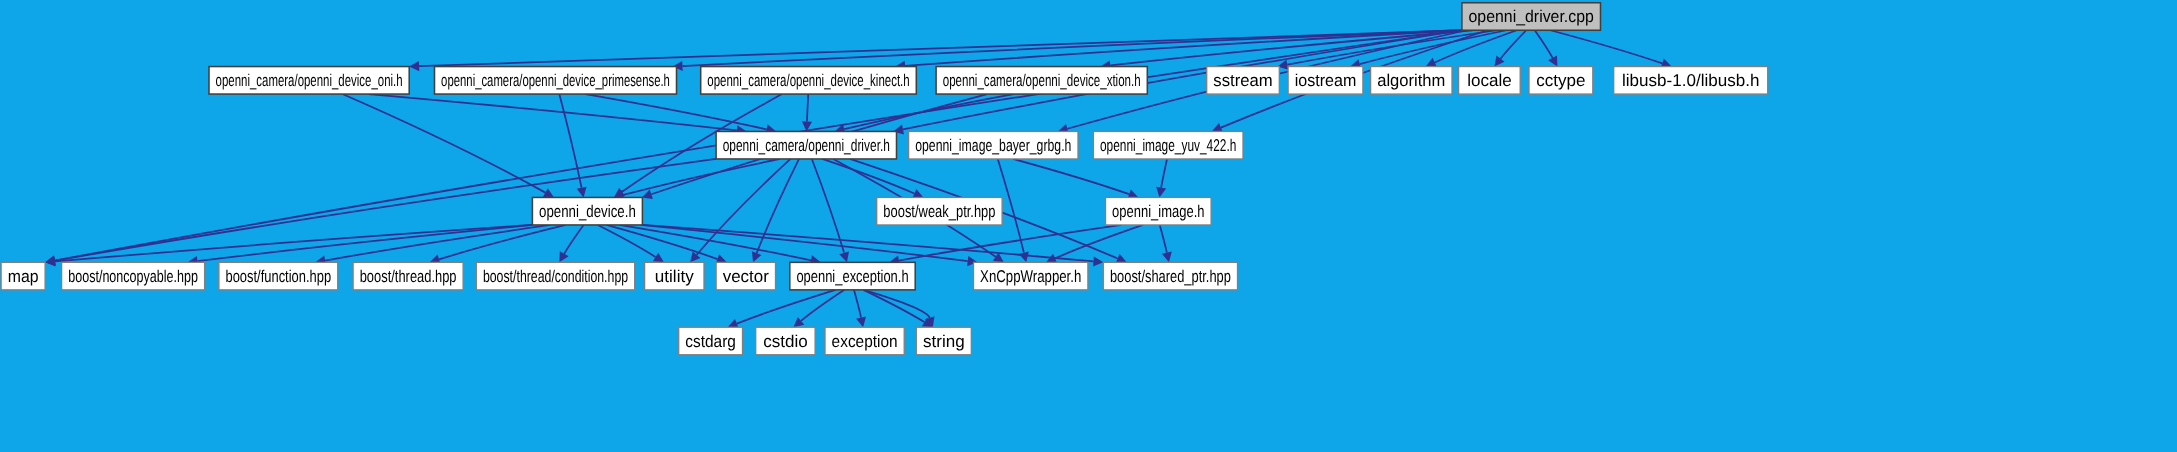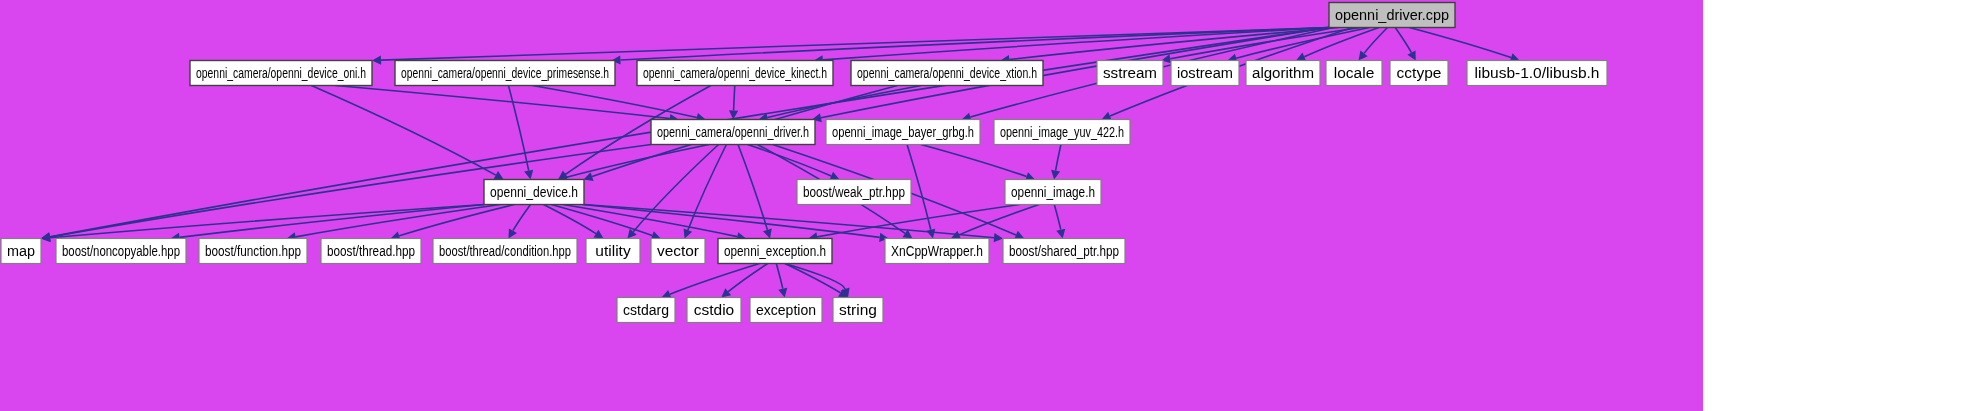--- a/index.html
+++ b/index.html
@@ -8,23 +8,23 @@
     background: #ffffff;
   }
   body {
     font-family: "Liberation Sans", sans-serif;
     width: 1979px;
     height: 411px;
     overflow: hidden;
   }
   #graph-wrap {
     position: relative;
-    width: 1703px;
+    width: 1979px;
     height: 411px;
-    background: #d946ef;
+    background: #0ea5e9;
   }
   svg#dep-graph {
     display: block;
     width: 1979px;
     height: 411px;
   }
   .edge {
     fill: none;
     stroke: #2e3192;
     stroke-width: 1.6;

